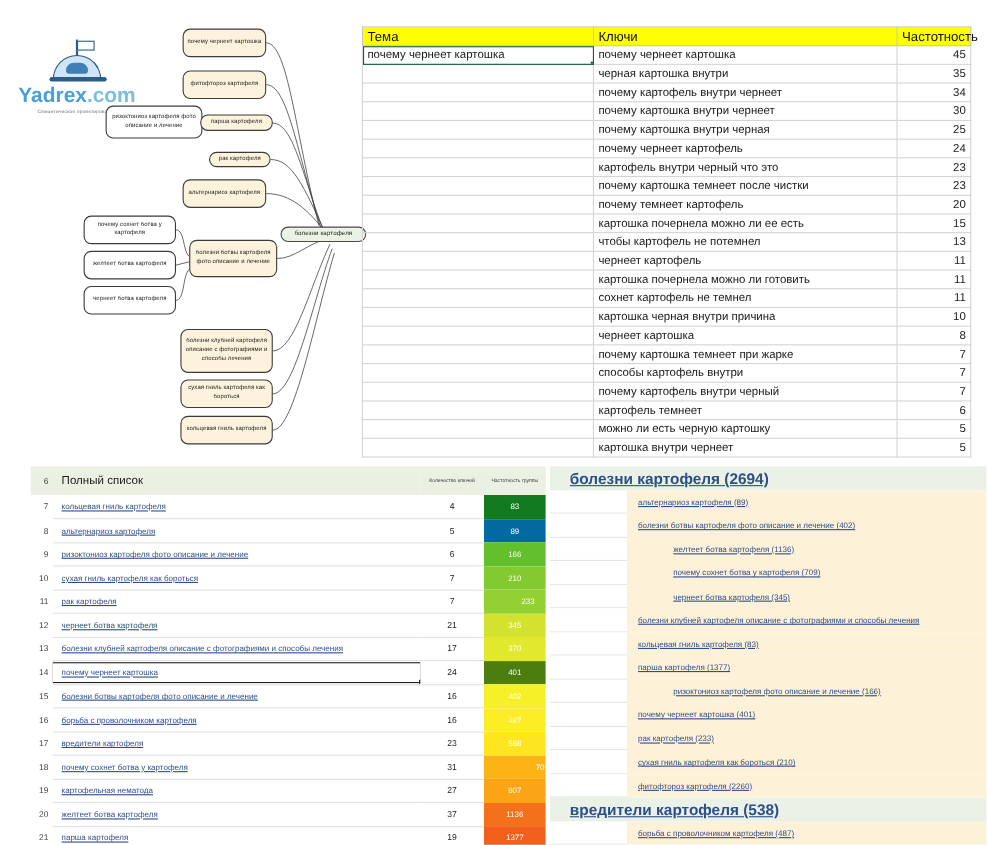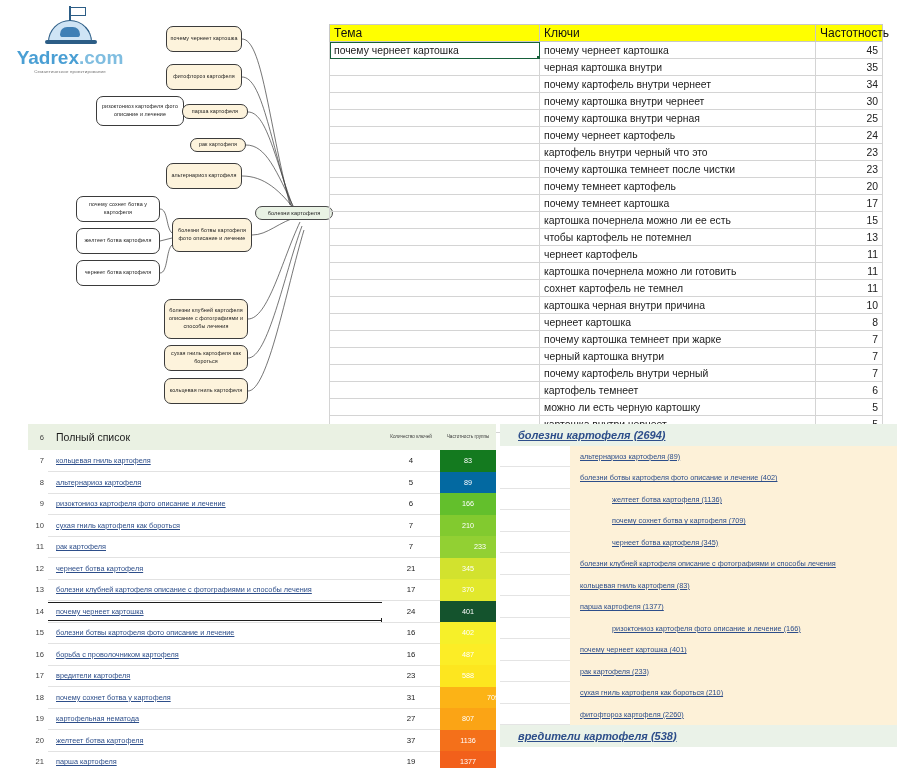--- a/index.html
+++ b/index.html
@@ -27,21 +27,21 @@
     color: #1a1a1a;
     display: flex; align-items: center; justify-content: center;
     padding: 2px 3px;
     letter-spacing: .1px;
   }
   .node.cream { background:#fdf3dc; }
   .node.white { background:#ffffff; }
   .node.root  { background:#e9f2e4; border-color:#4a4a4a; font-size:5.6px; }
 
   
-  #logo { position:absolute; left:14px; top:6px; width:112px; }
+  #logo { position:absolute; left:14px; top:36px; width:112px; }
   #logo .mark { width:60px; height:40px; margin:0 auto; position:relative; }
   #logo .dome {
     position:absolute; left:8px; top:14px; width:44px; height:22px;
     background:#cfe4f5; border:1.6px solid #2c5d86;
     border-radius:22px 22px 0 0;
   }
   #logo .dome:after{
     content:""; position:absolute; left:-4px; bottom:-3px; width:52px;height:4px;
     background:#2c5d86; border-radius:2px;
   }
@@ -137,21 +137,21 @@
     width:70px; height:100%; background:#ffffff;
     border-bottom:1px solid #e4e4e4; flex:0 0 70px;
   }
   #tree .body {
     flex:1 1 auto; height:100%; display:flex; align-items:center;
     background:#fdf1d8;
   }
   #tree .row.group .gutter { background:#eaf2e8; border-bottom:none; }
   #tree .row.group .body { background:#eaf2e8; }
   #tree .row.group .lbl {
-    font-size:11px; font-weight:700; color:#2d4e8a; text-decoration:underline;font-style:italic;
+    font-size:14px; font-weight:700; color:#2d4e8a; text-decoration:underline;
   }
   #tree .lbl {
     color:#2d4e8a; text-decoration:underline; font-size:7.3px; white-space:nowrap;
   }
   #tree .lvl1 { padding-left:10px; }
   #tree .lvl2 { padding-left:42px; }
   #tree .row.group .lbl { padding-left:0px; }
   #tree .row.group .gutter { flex:0 0 18px; width:18px; }
 </style>
 </head>
@@ -289,25 +289,20 @@
         <td>почему картошка темнеет после чистки</td>
         <td class="num">23</td>
       </tr>
       <tr>
         <td></td>
         <td>почему темнеет картофель</td>
         <td class="num">20</td>
       </tr>
       <tr>
         <td></td>
-        <td>почему темнеет картошка</td>
-        <td class="num">17</td>
-      </tr>
-      <tr>
-        <td></td>
         <td>картошка почернела можно ли ее есть</td>
         <td class="num">15</td>
       </tr>
       <tr>
         <td></td>
         <td>чтобы картофель не потемнел</td>
         <td class="num">13</td>
       </tr>
       <tr>
         <td></td>
@@ -334,21 +329,21 @@
         <td>чернеет картошка</td>
         <td class="num">8</td>
       </tr>
       <tr>
         <td></td>
         <td>почему картошка темнеет при жарке</td>
         <td class="num">7</td>
       </tr>
       <tr>
         <td></td>
-        <td>черный картошка внутри</td>
+        <td>способы картофель внутри</td>
         <td class="num">7</td>
       </tr>
       <tr>
         <td></td>
         <td>почему картофель внутри черный</td>
         <td class="num">7</td>
       </tr>
       <tr>
         <td></td>
         <td>картофель темнеет</td>
@@ -438,21 +433,21 @@
         </td>
         <td class="cnt">17</td>
         <td class="freq" style="background: rgb(226, 232, 44);">370</td>
       </tr>
       <tr class="selected">
         <td class="rownum">14</td>
         <td class="kw" style="padding: 0px;">
           <span class="kw-wrap">почему чернеет картошка</span>
         </td>
         <td class="cnt">24</td>
-        <td class="freq" style="background: #14532d;">401</td>
+        <td class="freq" style="background: #4d7c0f;">401</td>
       </tr>
       <tr>
         <td class="rownum">15</td>
         <td class="kw" style="padding: 0px;">
           <span class="kw-wrap">болезни ботвы картофеля фото описание и лечение</span>
         </td>
         <td class="cnt">16</td>
         <td class="freq" style="background: rgb(246, 240, 41);">402</td>
       </tr>
       <tr>
@@ -590,13 +585,19 @@
       <div class="body">
         <span class="lbl lvl1">фитофтороз картофеля (2260)</span>
       </div>
     </div>
     <div class="row group">
       <div class="gutter"></div>
       <div class="body">
         <span class="lbl ">вредители картофеля (538)</span>
       </div>
     </div>
+    <div class="row ">
+      <div class="gutter"></div>
+      <div class="body">
+        <span class="lbl lvl1">борьба с проволочником картофеля (487)</span>
+      </div>
+    </div>
   </div>
 
 </body></html>

